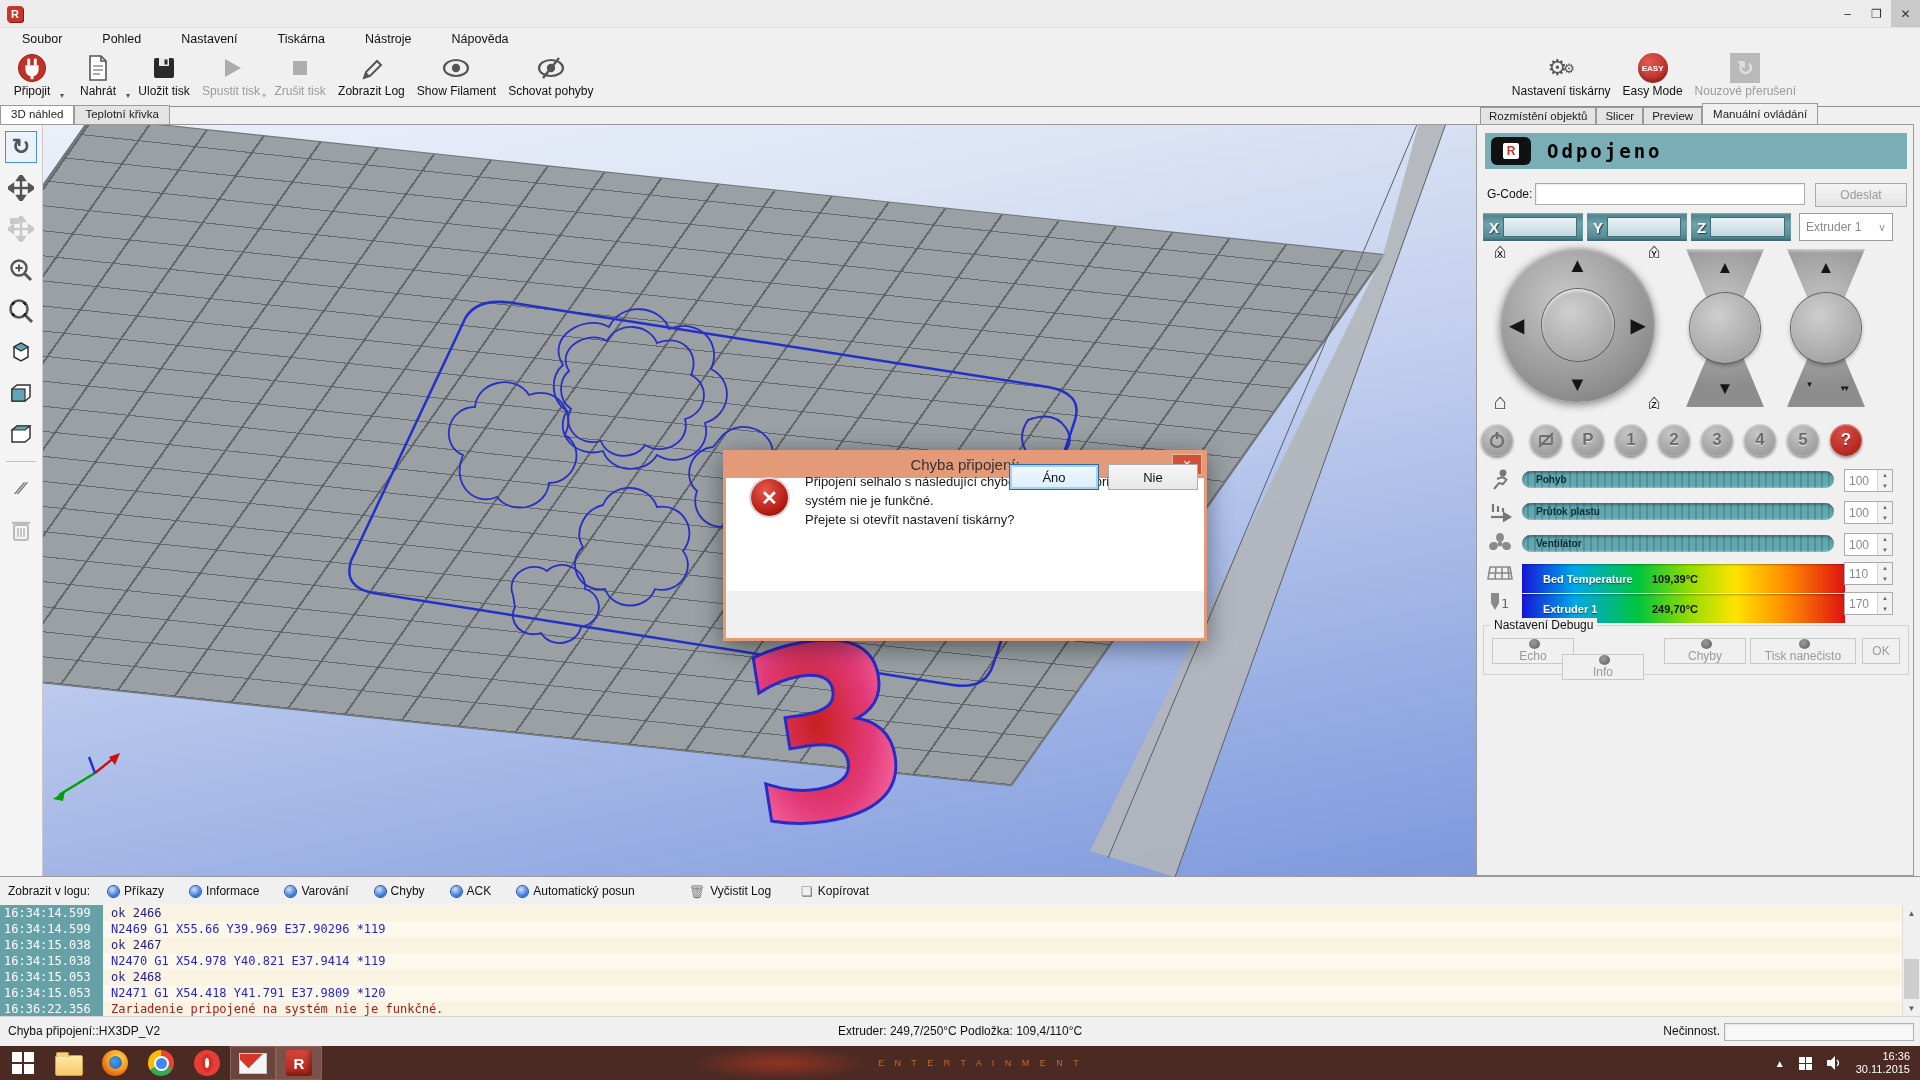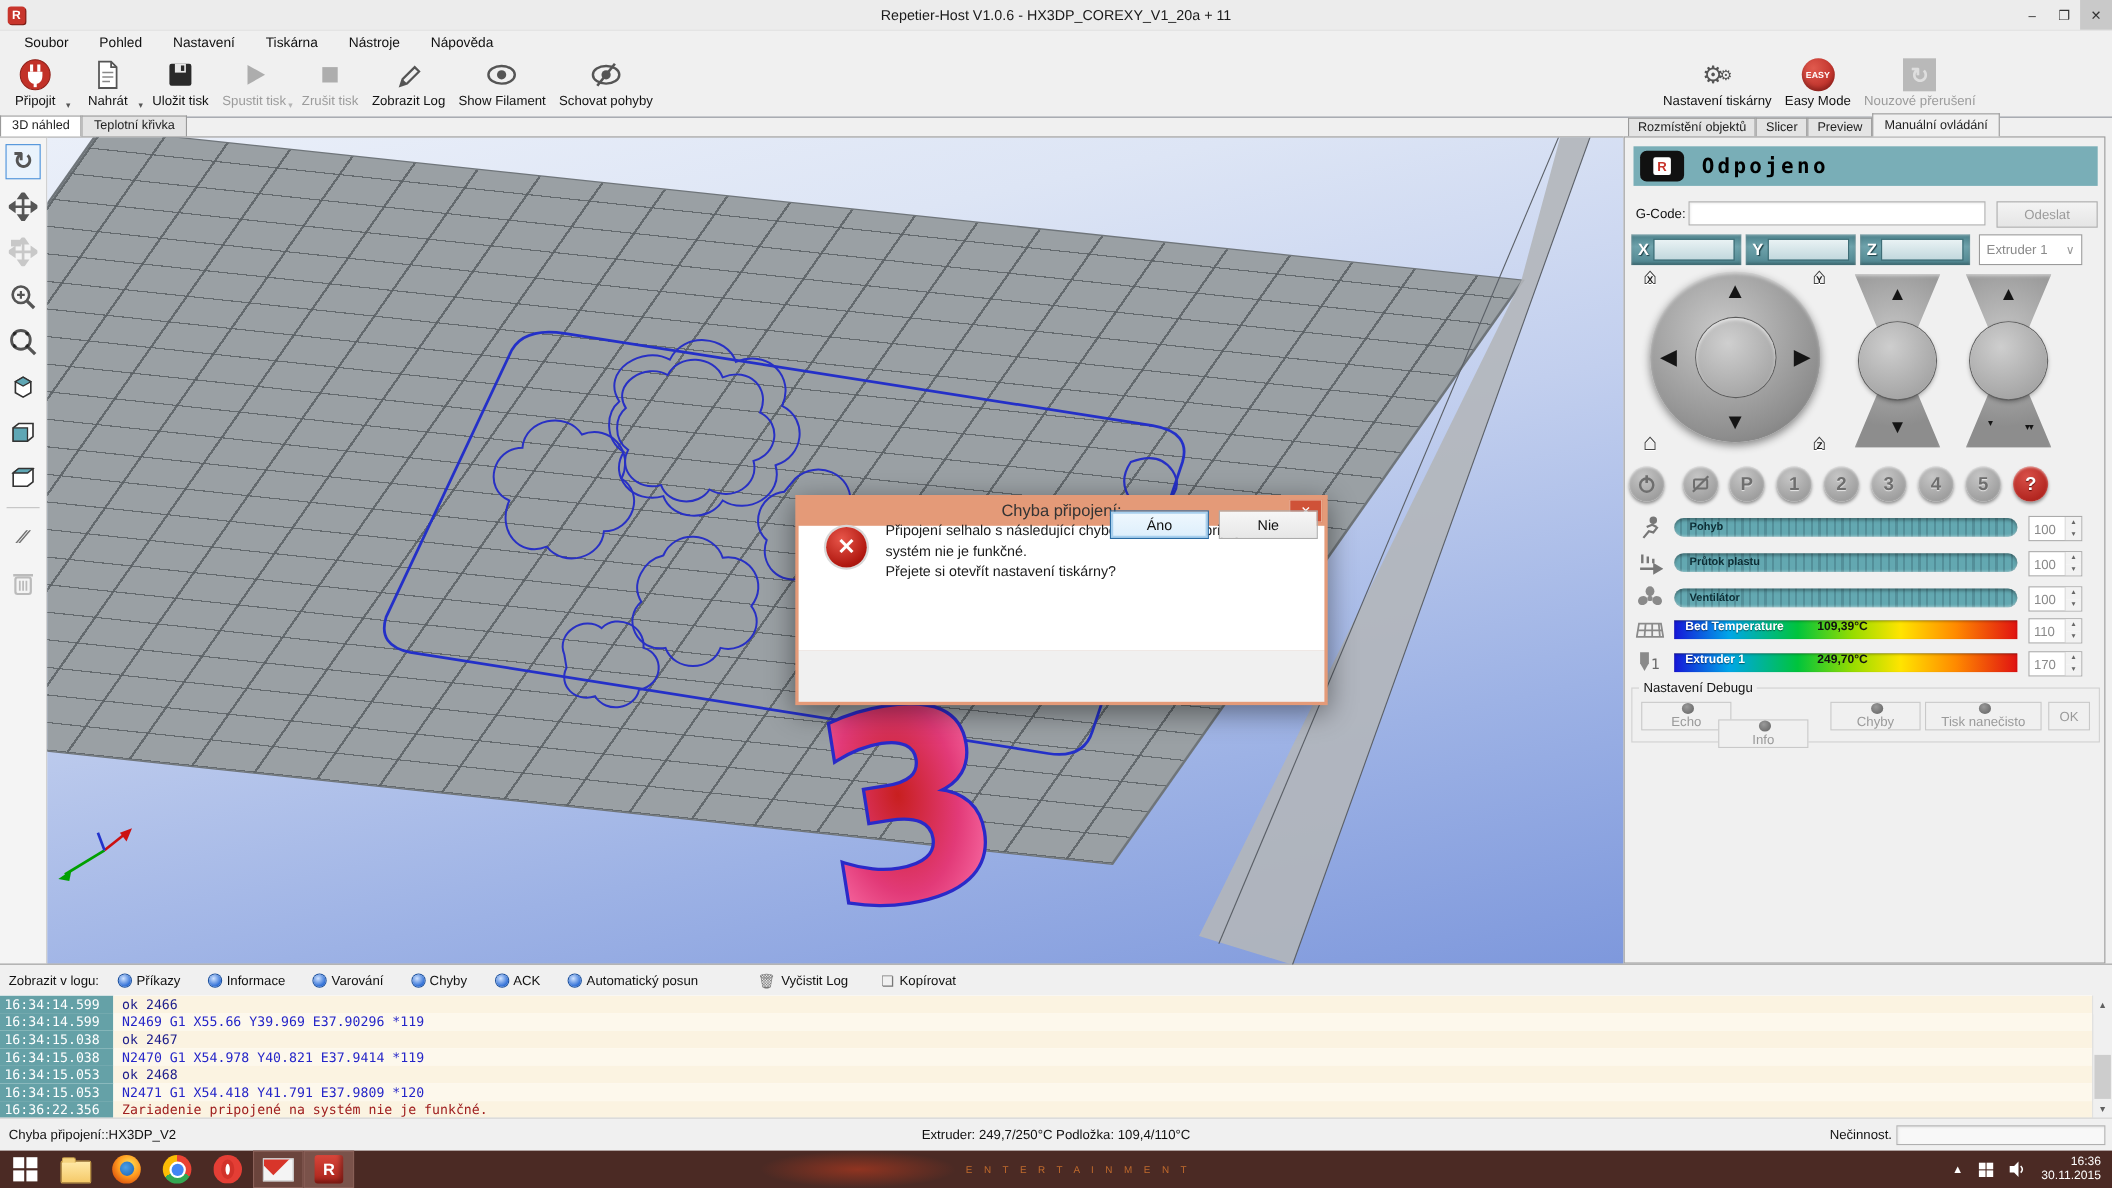--- a/index.html
+++ b/index.html
@@ -11,21 +11,21 @@
   
   #titlebar{height:27px;background:#ececec;display:flex;align-items:center;position:relative;border-bottom:1px solid #e2e2e2;}
   #title-icon{width:16px;height:16px;margin-left:7px;background:#c8352c;border-radius:3px;color:#fff;
       font-size:11px;font-weight:bold;display:flex;align-items:center;justify-content:center;box-shadow:1px 1px 0 #7a1d16;}
   #title-text{position:absolute;left:0;right:0;text-align:center;font-size:13px;color:#1a1a1a;}
   #win-controls{margin-left:auto;display:flex;height:100%;z-index:2;}
   .win-btn{width:29px;height:100%;display:flex;align-items:center;justify-content:center;font-size:12px;color:#333;}
   .win-btn.close{background:#c9c9c9;}
 
   
-  #menubar{height:22px;background:#f0f0f0;display:flex;align-items:center;padding-left:10px;gap:4px;}
+  #menubar{height:22px;background:#f0f0f0;display:flex;align-items:center;padding-left:10px;gap:16px;}
   .menu-item{font-size:12.5px;color:#111;padding:2px 12px;}
 
   
   #maintoolbar{height:56px;background:#f0f0f0;display:flex;align-items:flex-start;border-bottom:1px solid #8a8f98;}
   .tb-group{display:flex;align-items:flex-start;}
   .tb-btn{display:flex;flex-direction:column;align-items:center;justify-content:flex-start;padding:3px 6px 2px 6px;min-width:52px;}
   .tb-ico{width:30px;height:30px;display:flex;align-items:center;justify-content:center;}
   .tb-lbl{font-size:12px;color:#111;margin-top:1px;white-space:nowrap;}
   .tb-btn.disabled .tb-lbl{color:#9b9b9b;}
   .tb-caret{font-size:8px;color:#555;align-self:flex-end;margin:18px 2px 0 -4px;}
@@ -118,23 +118,23 @@
       background:repeating-linear-gradient(90deg,#63a8b1 0 5px,#538f99 5px 7px);
       box-shadow:inset 0 2px 3px rgba(0,0,0,.35),inset 0 -1px 2px rgba(255,255,255,.35);display:flex;align-items:center;}
   .slider-lbl{font-size:10px;font-weight:bold;color:#0c2c33;padding-left:14px;white-space:nowrap;}
   .spin{position:absolute;left:367px;top:0;width:47px;height:21px;border:1px solid #ababab;background:#fff;display:flex;}
   .spin-val{flex:1;font-size:12px;color:#8a8a8a;display:flex;align-items:center;padding-left:4px;}
   .spin-btns{width:14px;border-left:1px solid #d5d5d5;display:flex;flex-direction:column;}
   .spin-btns span{flex:1;font-size:6px;color:#666;display:flex;align-items:center;justify-content:center;background:#f2f2f2;}
   .slider-icon{position:absolute;left:8px;top:0;width:30px;height:22px;display:flex;align-items:center;justify-content:center;}
 
   
-  .temp-bar{position:absolute;left:45px;width:312px;height:17px;
+  .temp-bar{position:absolute;left:45px;width:312px;height:29px;
       background:linear-gradient(90deg,#1616d8 0%,#00a6e8 16%,#00c43c 36%,#97dc00 52%,#ffe400 66%,#ff8a00 82%,#e01212 100%);
-      box-shadow:inset 0 1px 2px rgba(0,0,0,.3);display:flex;}
+      box-shadow:inset 0 1px 2px rgba(0,0,0,.3);display:flex;align-items:center;padding-left:11px;}
   .temp-lbl{font-size:11px;font-weight:bold;color:#fff;padding-left:10px;white-space:nowrap;text-shadow:0 1px 1px rgba(0,0,0,.5);}
   .temp-val{font-size:11px;font-weight:bold;color:#111;position:absolute;left:130px;}
 
   
   #debug-group{position:absolute;left:6px;top:500px;width:424px;height:48px;border:1px solid #d0d0d0;}
   #debug-title{position:absolute;left:6px;top:-8px;background:#f0f0f0;padding:0 4px;font-size:12px;color:#111;}
   .dbg-btn{position:absolute;top:12px;height:24px;border:1px solid #c9c9c9;background:#f0f0f0;display:flex;align-items:center;
       font-size:12px;color:#9a9a9a;flex-direction:column;}
   .dbg-led{width:11px;height:11px;border-radius:50%;background:radial-gradient(circle at 40% 35%,#9a9a9a,#5f5f5f);margin:0 6px 0 8px;}
 
@@ -210,21 +210,20 @@
   #tray-grid{display:grid;grid-template-columns:6px 6px;grid-template-rows:6px 6px;gap:1px;}
   #tray-grid div{background:#fff;}
 
   svg text{font-family:"DejaVu Sans",sans-serif;}
 </style>
 </head>
 <body>
 
 <div id="titlebar">
   <div id="title-icon">R</div>
-  <div id="title-text">Repetier-Host V1.0.6 - HX3DP_COREXY_V1_20a + 11</div>
   <div id="win-controls">
     <div class="win-btn">–</div>
     <div class="win-btn">❐</div>
     <div class="win-btn close">✕</div>
   </div>
 </div>
 
 <div id="menubar">
   <div class="menu-item">Soubor</div>
   <div class="menu-item">Pohled</div>

